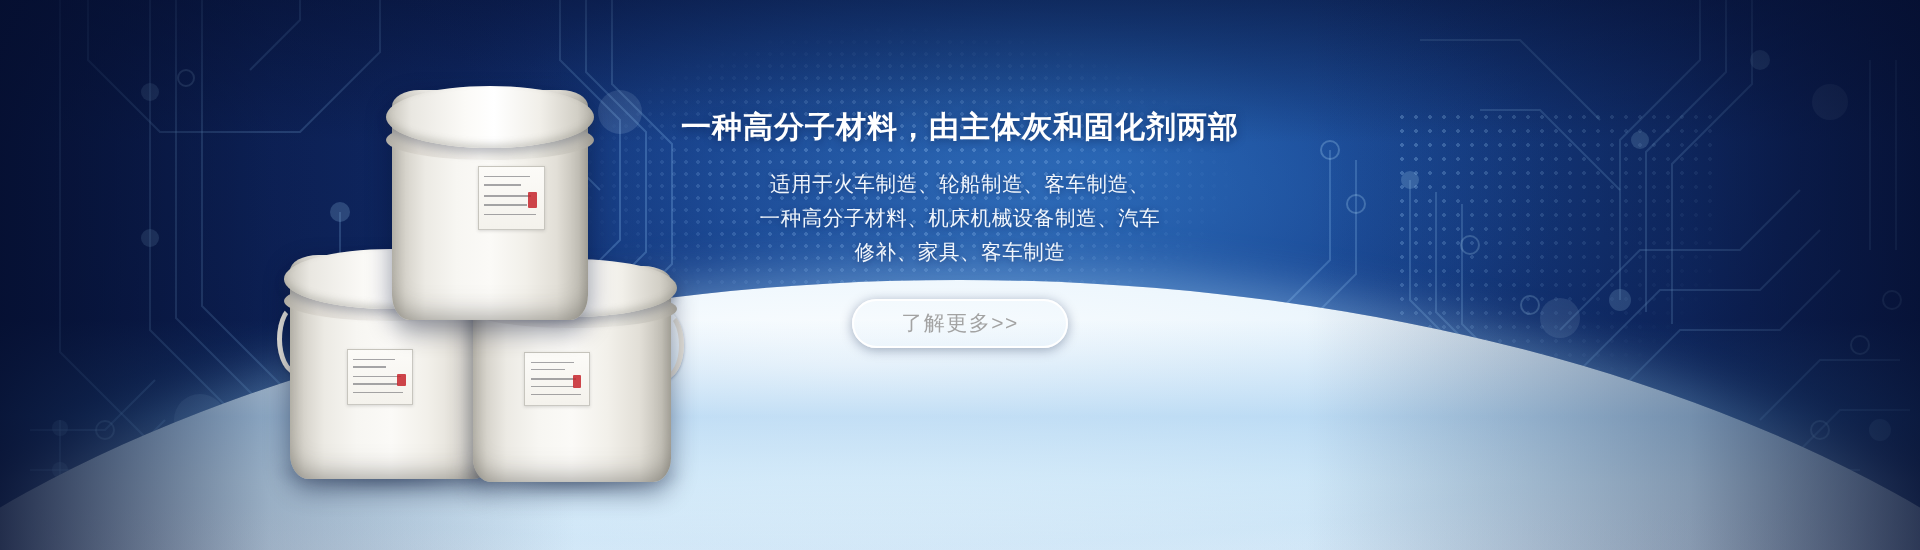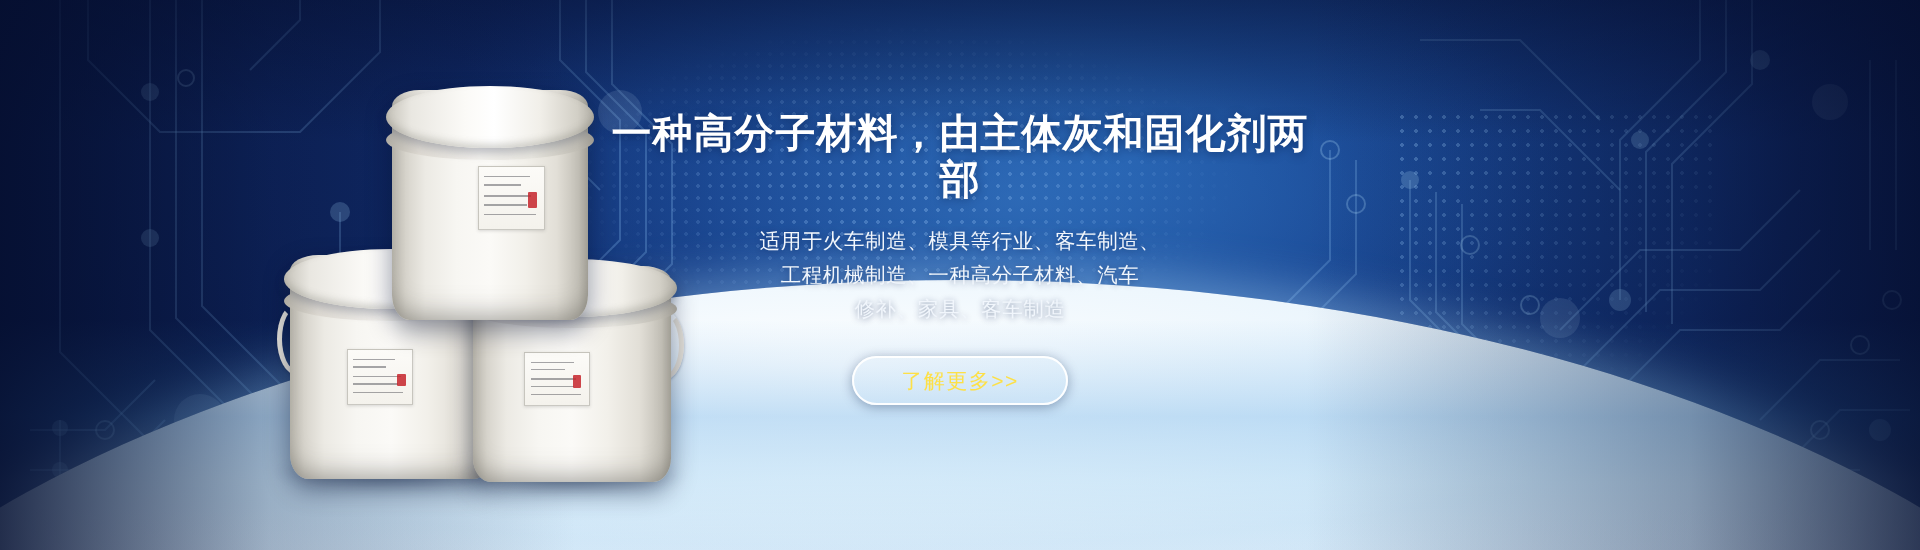--- a/index.html
+++ b/index.html
@@ -196,21 +196,21 @@
   .title {
     font-size: 74px;
     line-height: 1;
     font-weight: 700;
     letter-spacing: 16px;
     text-indent: 16px;
     text-shadow: 0 3px 14px rgba(5,25,70,0.55);
     margin: 0 0 16px 0;
   }
   .subtitle {
-    font-size: 40px;
+    font-size: 30px;
     line-height: 1.15;
     font-weight: 700;
     letter-spacing: 1px;
     margin: 0 0 22px 0;
     text-shadow: 0 2px 9px rgba(5,25,70,0.5);
   }
   .desc {
     font-size: 20.5px;
     line-height: 1.66;
     font-weight: 500;
@@ -228,21 +228,21 @@
   }
   .cta {
     display: inline-flex;
     align-items: center;
     justify-content: center;
     min-width: 172px;
     height: 45px;
     padding: 0 20px;
     border: 2px solid rgba(255,255,255,0.96);
     border-radius: 999px;
-    color: #fde047;
+    color: #a3a3a3;
     font-size: 21px;
     font-weight: 500;
     letter-spacing: 1.5px;
     background: rgba(255,255,255,0.02);
     cursor: pointer;
     box-shadow: 0 2px 12px rgba(5,25,70,0.35);
     user-select: none;
   }
 </style>
 </head>
@@ -397,22 +397,22 @@
         <div class="ln" style="top:76%;width:80%;"></div>
         <div class="redmark" style="right:11%;top:40%;width:14%;height:26%;"></div>
       </div>
     </div>
 
   </div>
 
   <div class="copy">
     <p class="subtitle">一种高分子材料，由主体灰和固化剂两部</p>
     <div class="desc">
-      <div>适用于火车制造、模具等行业、客车制造、</div>
-      <div>工程机械制造、一种高分子材料、汽车</div>
+      <div>适用于火车制造、轮船制造、客车制造、</div>
+      <div>一种高分子材料、机床机械设备制造、汽车</div>
       <div>修补、家具、客车制造</div>
     </div>
     <div class="cta-wrap">
       <a class="cta">了解更多&gt;&gt;</a>
     </div>
   </div>
 
 </div>
 
 </body></html>

